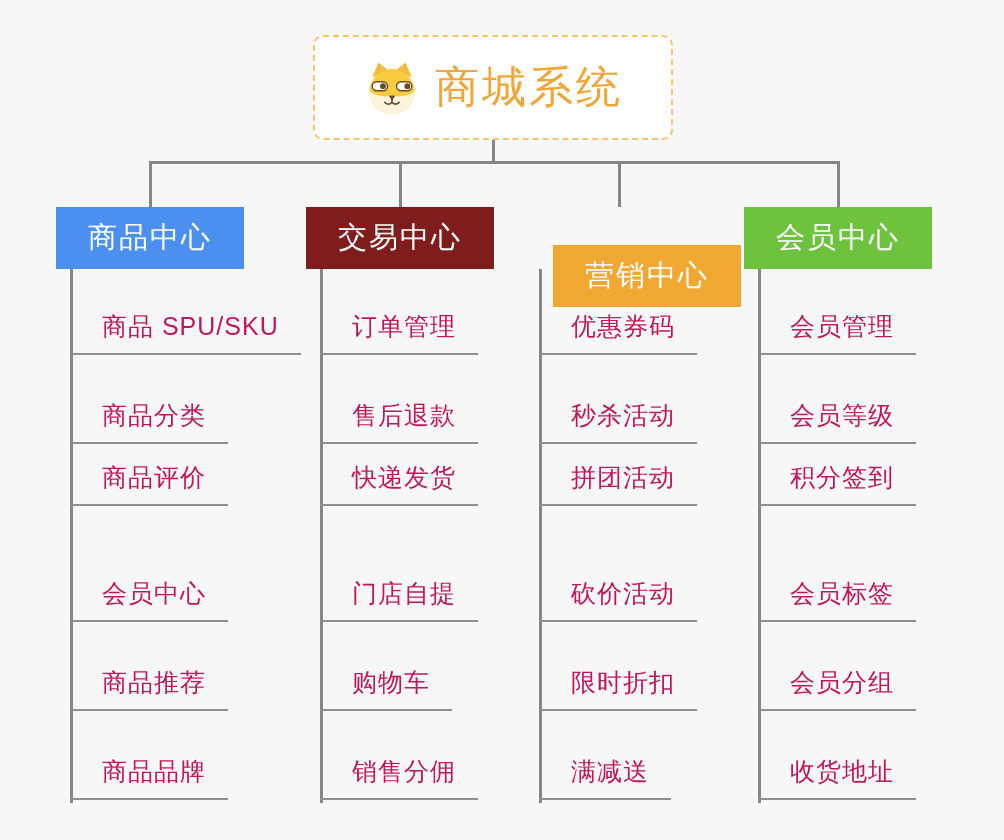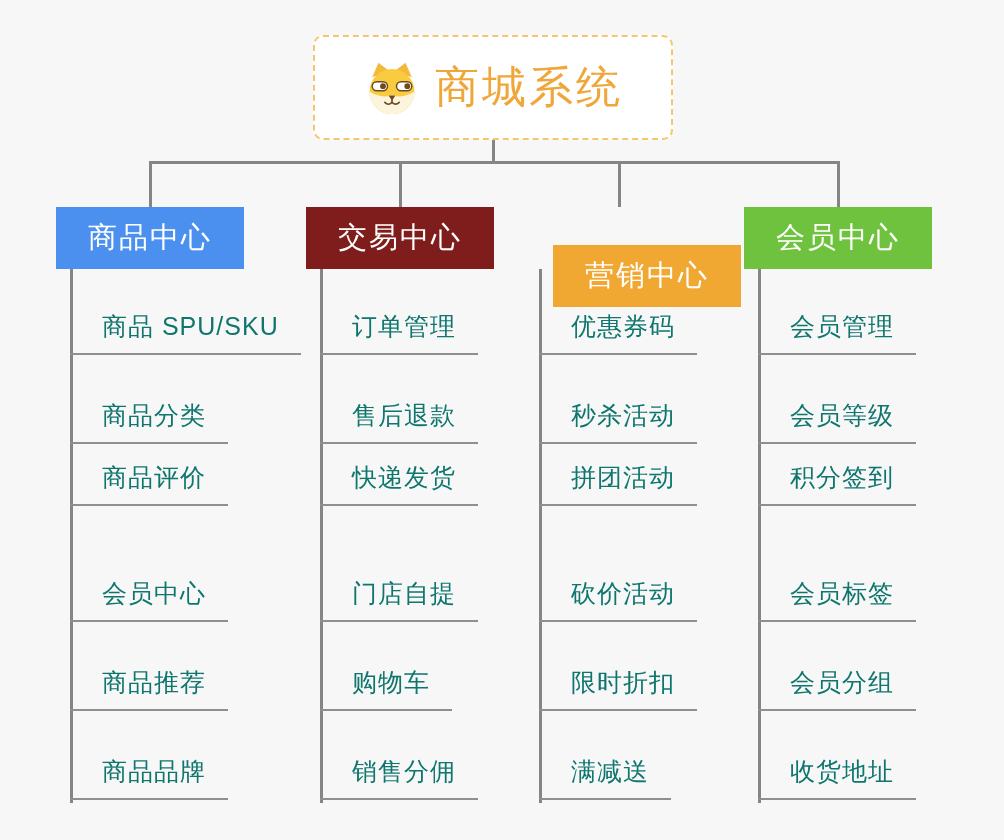--- a/index.html
+++ b/index.html
@@ -41,21 +41,21 @@
     font-family:Liberation Serif, serif;
   }
   .bh0{left:56px;} .bh1{left:306px;} .bh2{left:553px;margin-top:38px;} .bh3{left:744px;}
 
   
   .leaf{
     position:absolute;
     padding:0 22px 12px 32px;
     border-bottom:2px solid #8f8f8f;
     font-size:25px;line-height:30px;letter-spacing:1px;
-    color:#0f766e;white-space:nowrap;
+    color:#be185d;white-space:nowrap;
     cursor:pointer;
   }
   .col0{left:70px;} .col1{left:320px;} .col2{left:539px;} .col3{left:758px;}
   .row0{top:311px;} .row1{top:400px;} .row2{top:462px;}
   .row3{top:578px;} .row4{top:667px;} .row5{top:756px;}
 </style>
 </head>
 <body>
 
 <div class="canvas">

